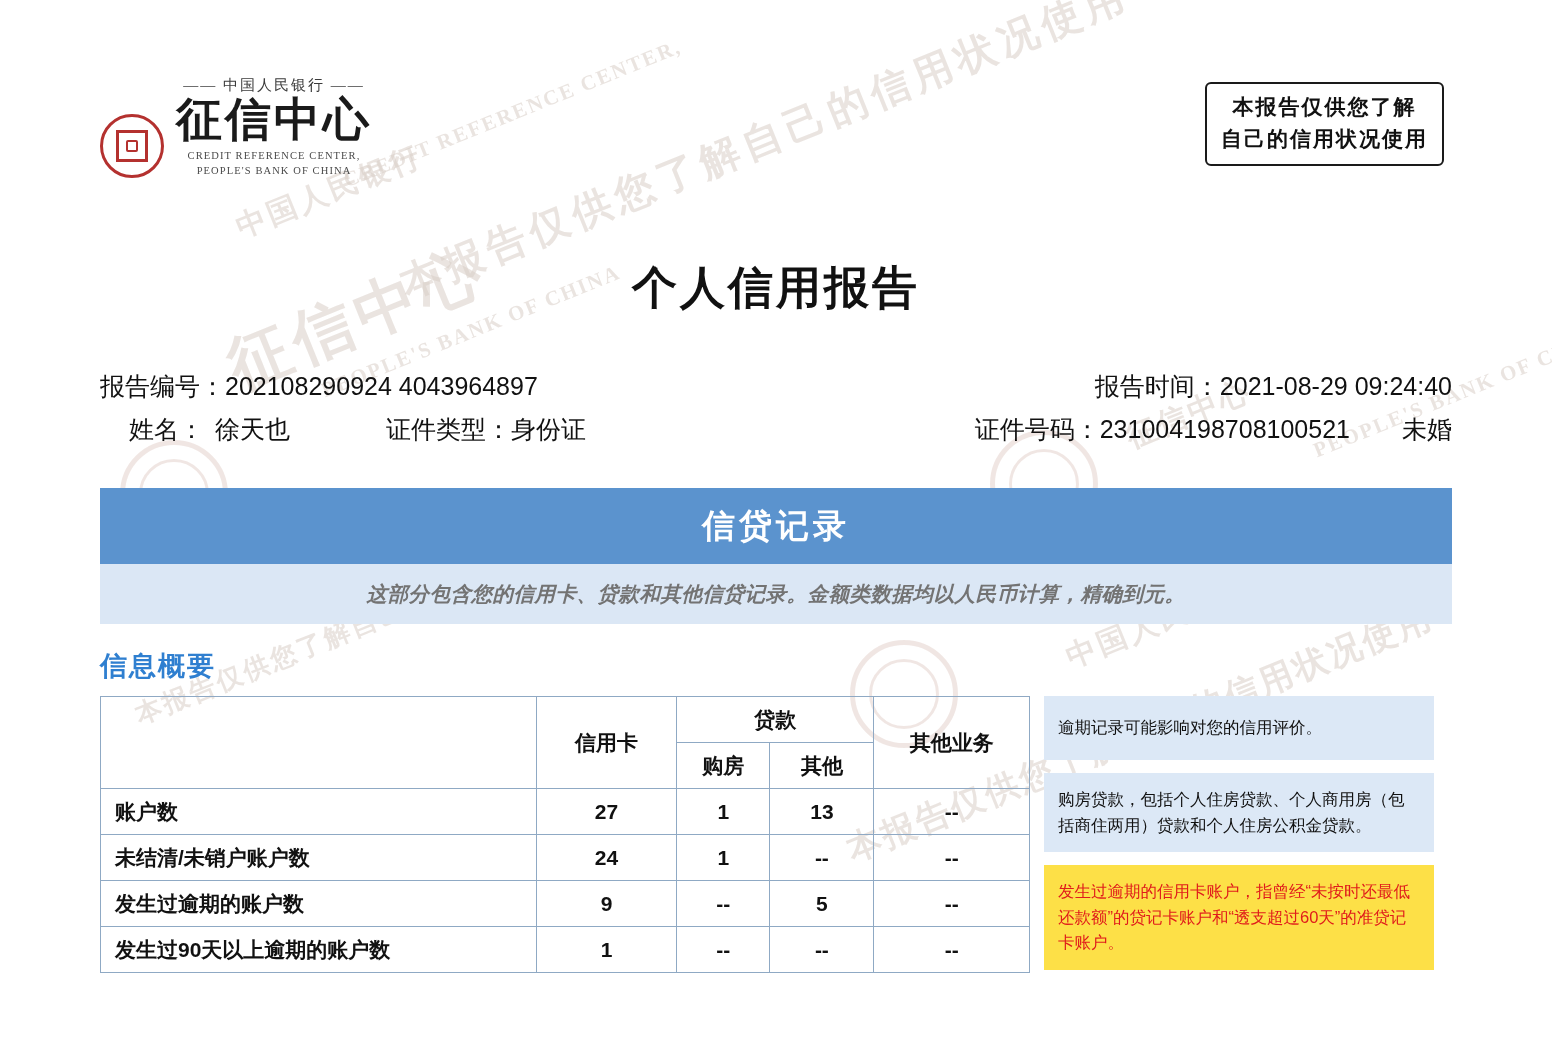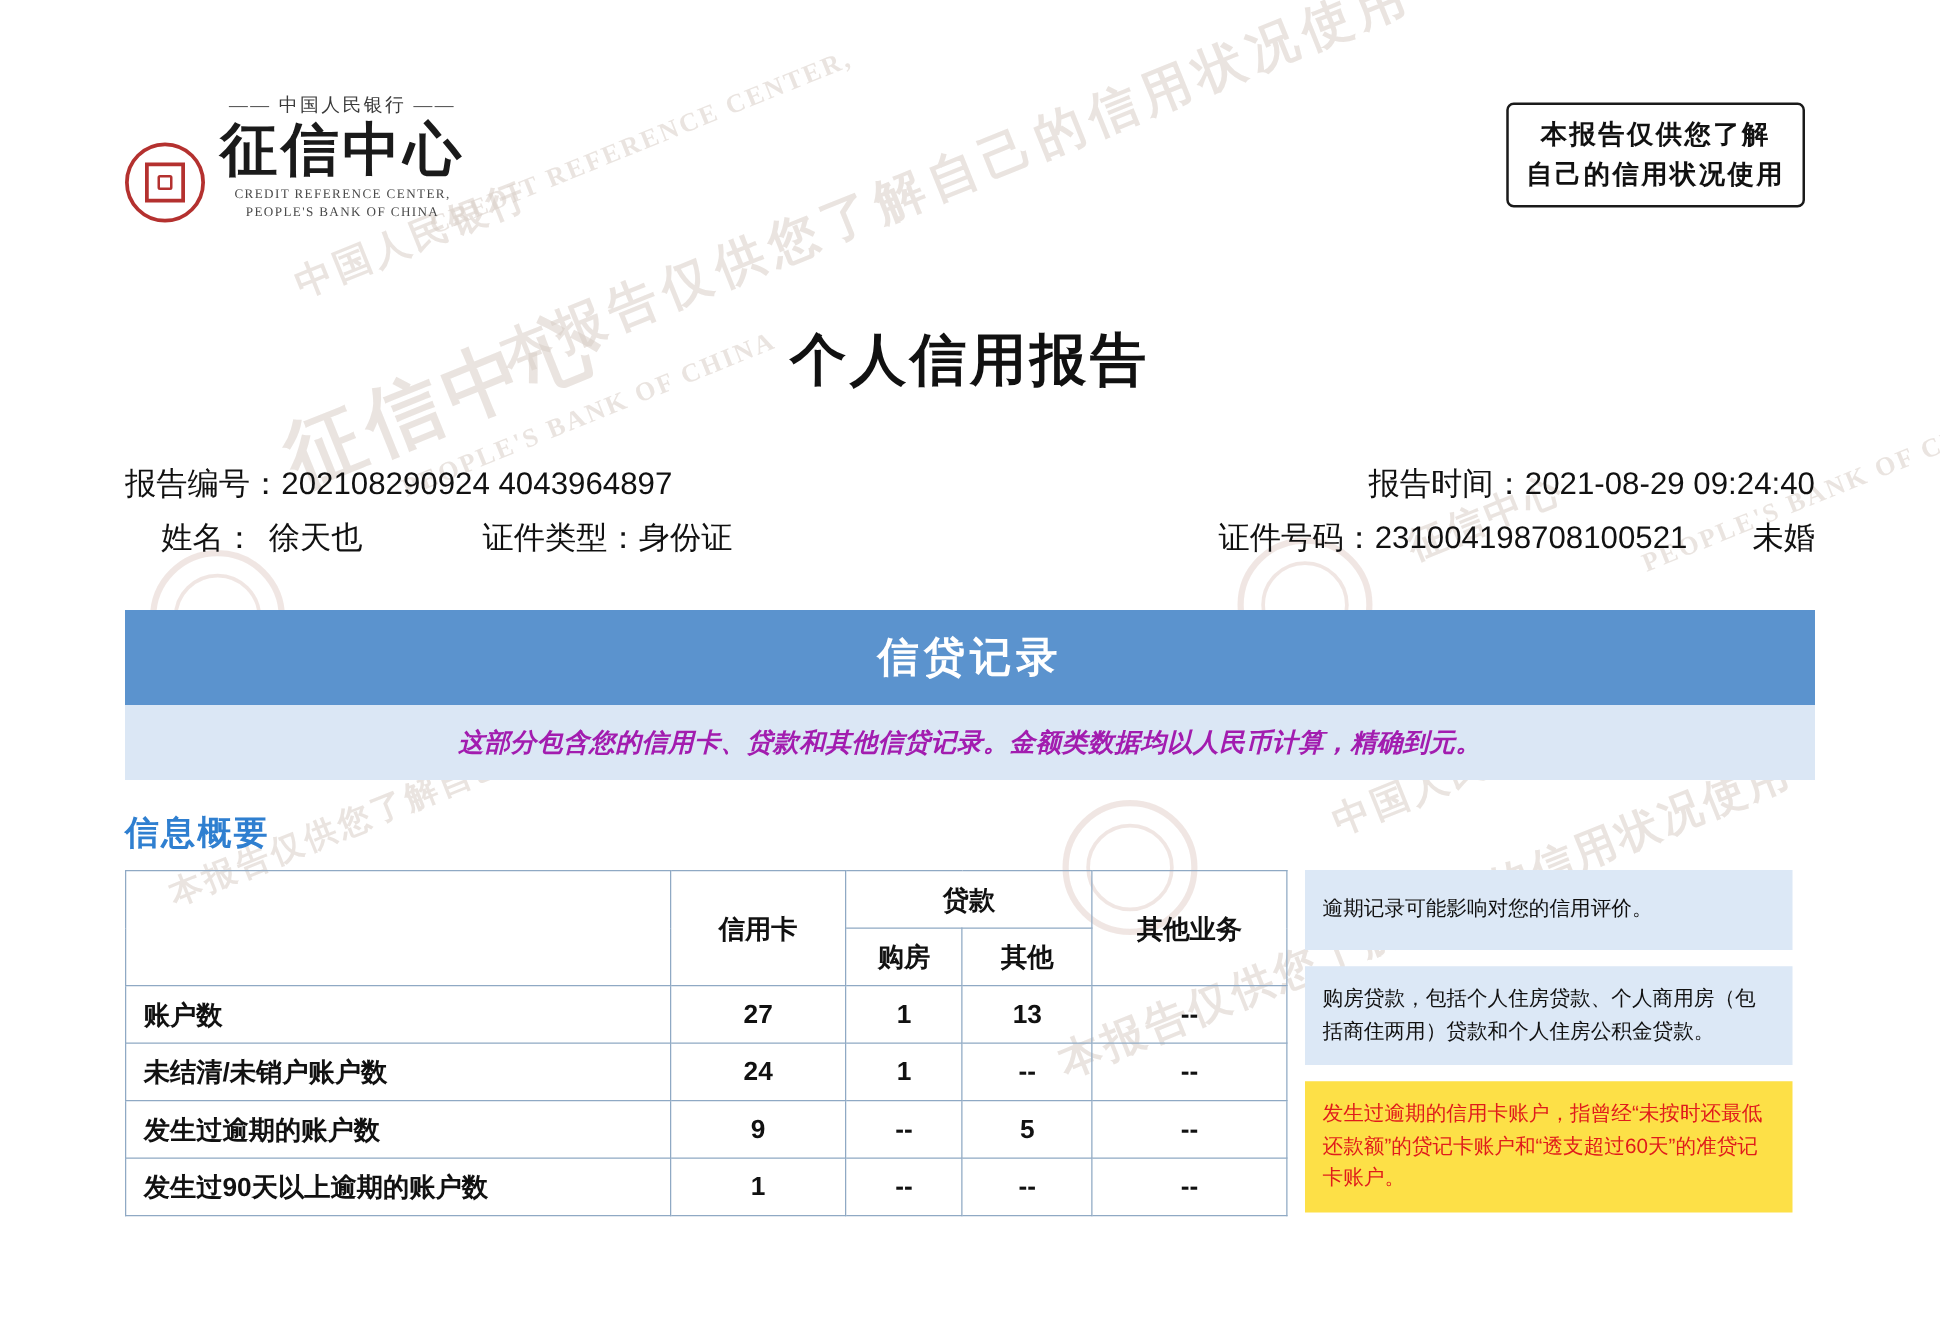--- a/index.html
+++ b/index.html
@@ -152,21 +152,21 @@
   }
   .section-note {
     position: relative; z-index: 2;
     margin: 0 100px;
     background: #dbe7f5;
     height: 60px;
     display: flex; align-items: center; justify-content: center;
     font-size: 20.5px;
     font-weight: bold;
     font-style: italic;
-    color: #a21caf;
+    color: #737373;
     letter-spacing: .5px;
   }
 
   
   .sub-title {
     position: relative; z-index: 2;
     margin: 24px 0 12px 100px;
     color: #2f7fd0;
     font-size: 27px;
     font-weight: bold;

